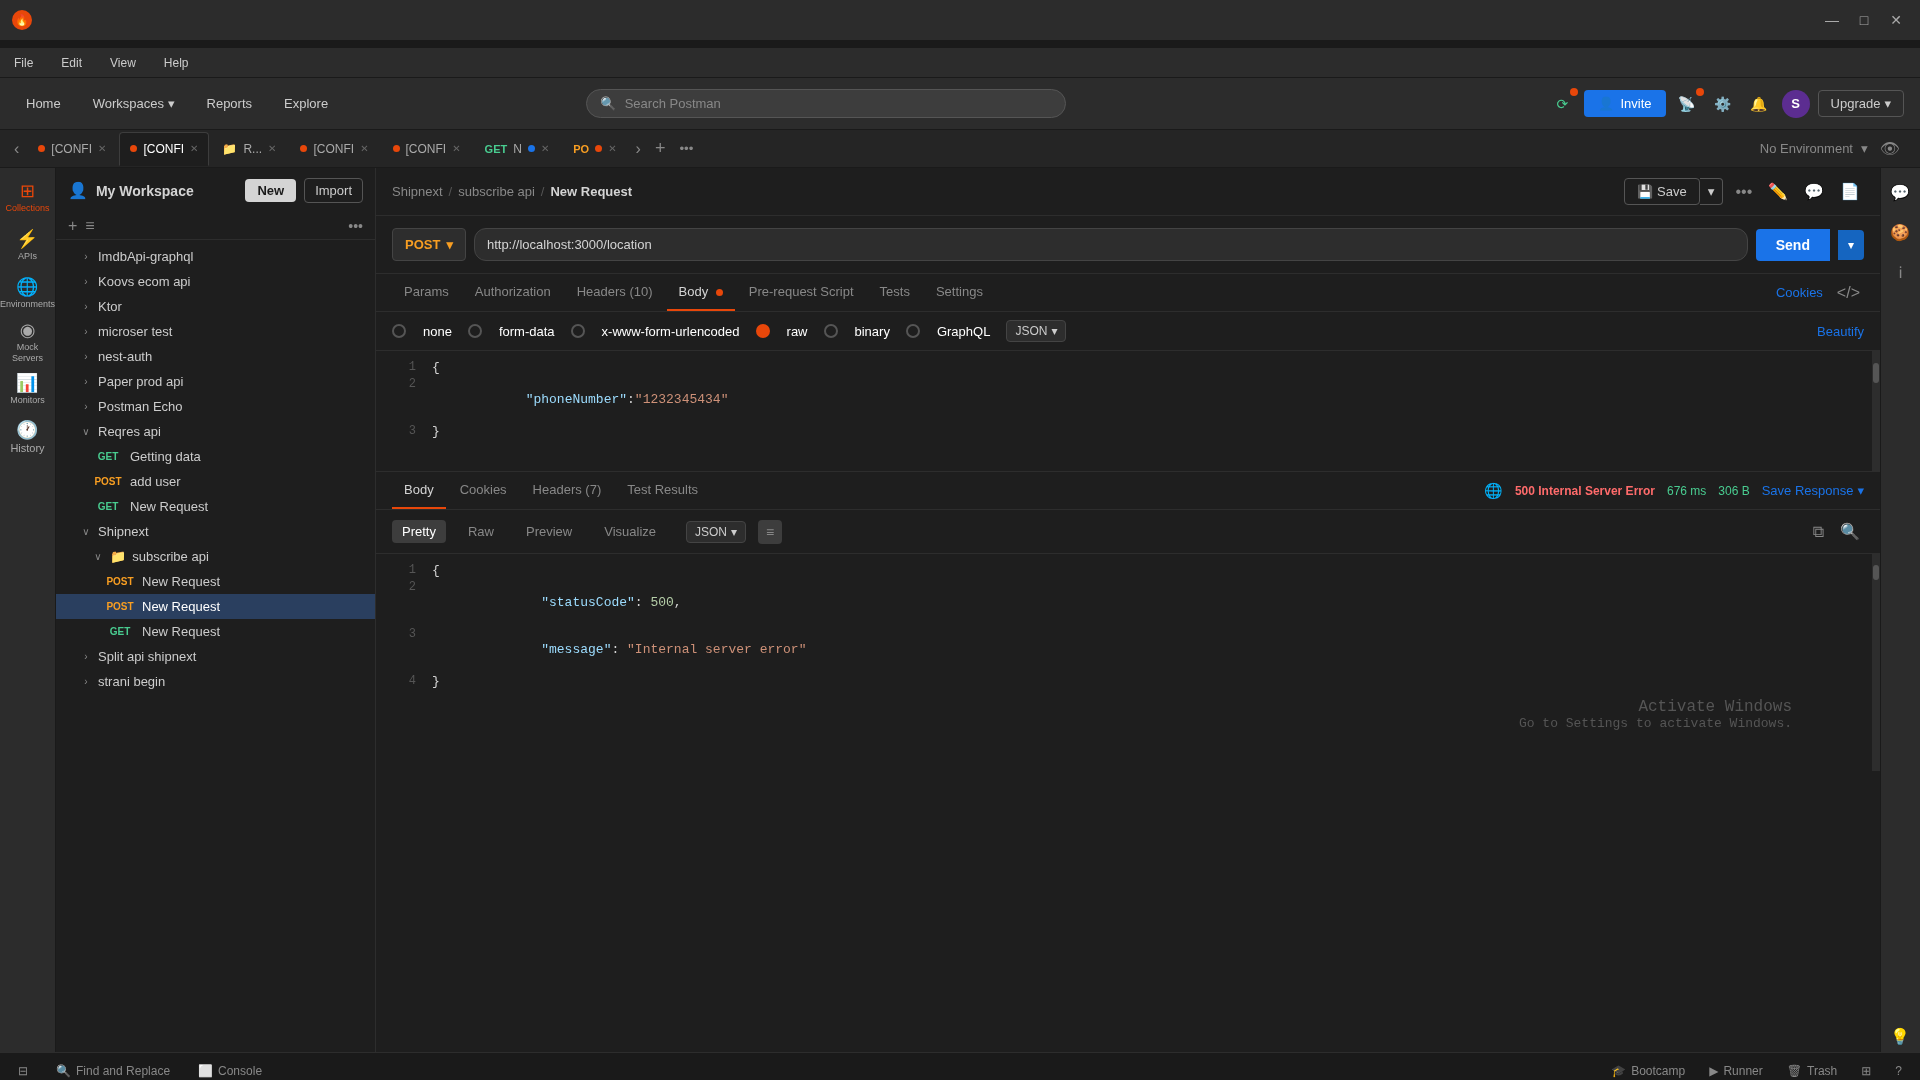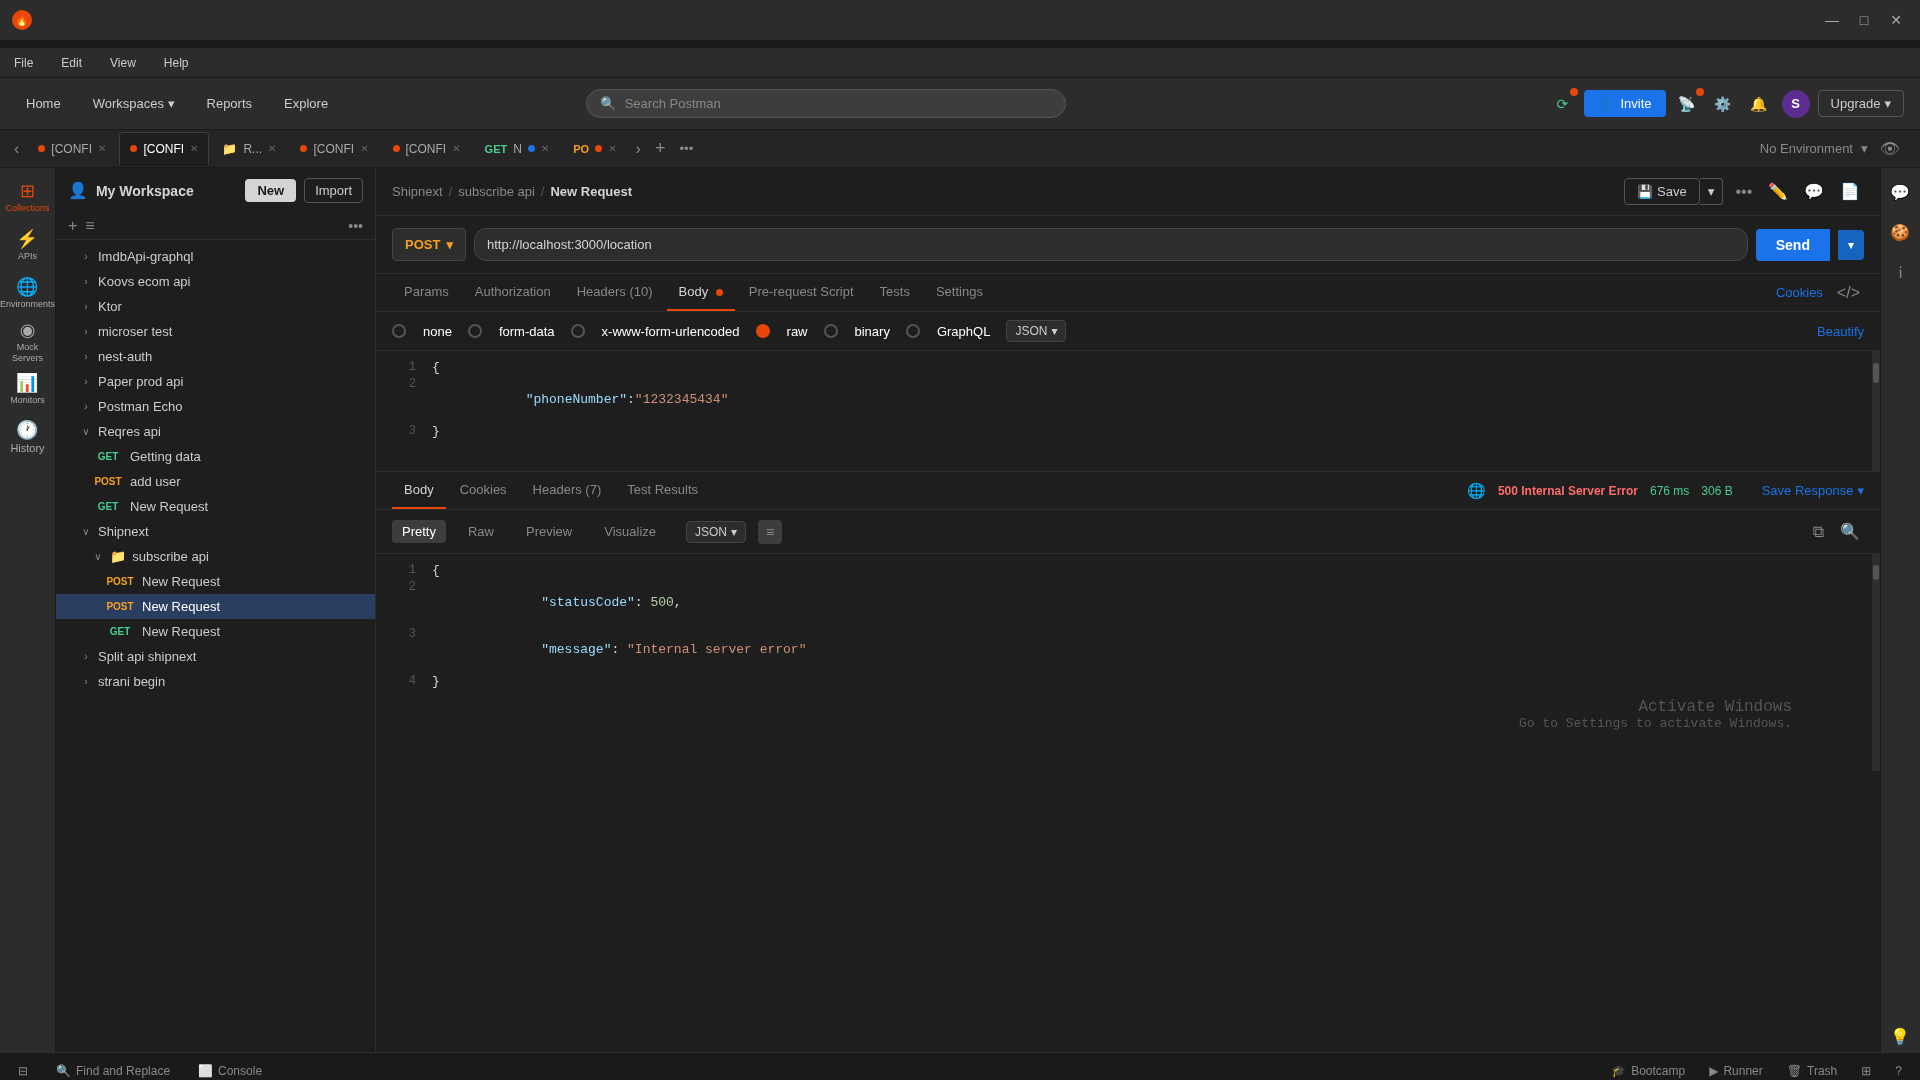--- a/index.html
+++ b/index.html
@@ -120,21 +120,21 @@
 
     
     .response-area { border-top: 1px solid #2d2d2d; display: flex; flex-direction: column; min-height: 300px; }
     .resp-tabs { display: flex; align-items: center; padding: 0 16px; border-bottom: 1px solid #2d2d2d; gap: 2px; }
     .resp-tab { padding: 10px 12px; cursor: pointer; font-size: 13px; color: #888; border-bottom: 2px solid transparent; }
     .resp-tab.active { color: #d4d4d4; border-bottom-color: #e8470a; }
     .resp-meta { margin-left: auto; display: flex; align-items: center; gap: 12px; font-size: 12px; }
     .status-500 { color: #ff6b6b; font-weight: 600; }
     .status-time { color: #49cc90; }
     .status-size { color: #49cc90; }
-    .save-response-btn { color: #1a73e8; cursor: pointer; font-size: 13px; display: flex; align-items: center; gap: 4px; margin-left: 17px; }
+    .save-response-btn { color: #1a73e8; cursor: pointer; font-size: 13px; display: flex; align-items: center; gap: 4px; }
 
     
     .resp-format { display: flex; align-items: center; padding: 8px 16px; gap: 12px; border-bottom: 1px solid #2d2d2d; }
     .format-tab { padding: 4px 10px; cursor: pointer; font-size: 13px; color: #888; border-radius: 4px; }
     .format-tab.active { background: #3d3d3d; color: #fff; }
     .resp-right-btns { margin-left: auto; display: flex; gap: 8px; }
     .lines-btn { background: #3d3d3d; border: none; color: #888; padding: 4px 8px; border-radius: 4px; cursor: pointer; font-size: 14px; }
 
     
     .right-sidebar { background: #2c2c2c; width: 40px; display: flex; flex-direction: column; align-items: center; padding-top: 8px; gap: 8px; border-left: 1px solid #1a1a1a; }

